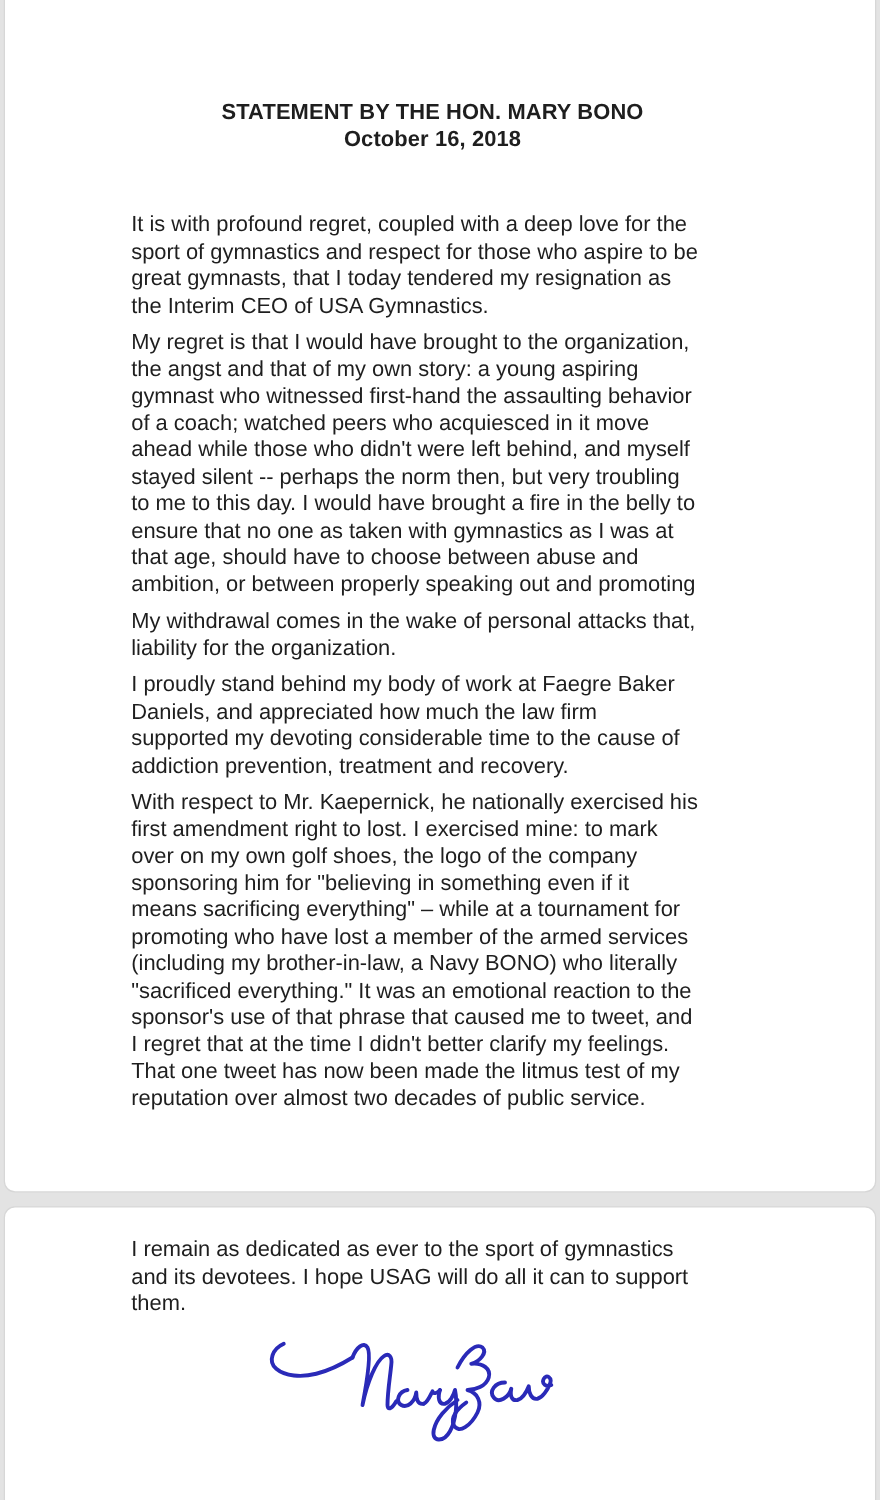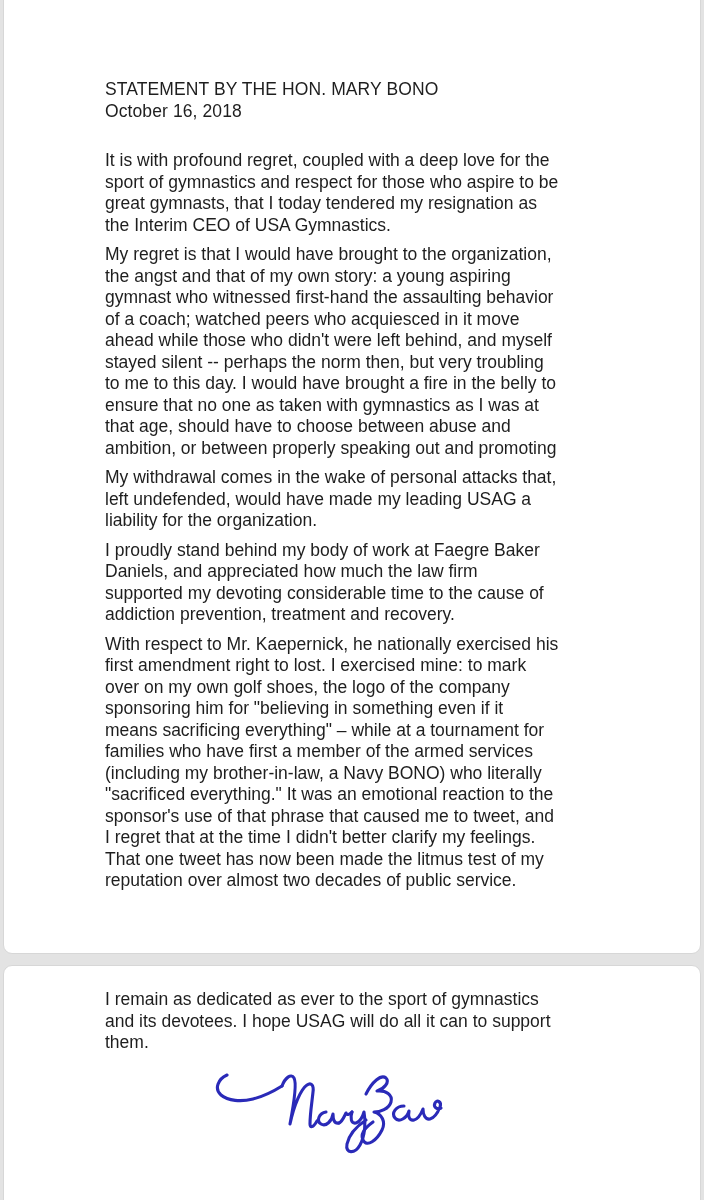--- a/index.html
+++ b/index.html
@@ -17,23 +17,23 @@
   #page2{top:965px;height:248px;}
   .content{
     padding-left:101px;
     color:#1e1e1e;
     font-size:17.5px;
     line-height:21.5px;
   }
   #page1 .content{padding-top:92px;}
   #page2 .content{padding-top:23px;}
   .col{width:482px;}
-  .doc-title{font-weight:normal;letter-spacing:.1px;}
+  .doc-title{text-align:center;font-weight:bold;letter-spacing:.1px;}
   .para{margin:0 0 8px 0;}
-  .para.first{margin-top:28px;}
+  .para.first{margin-top:47px;}
   .ln{white-space:pre;}
   .it{}
   .sig{position:absolute;left:210px;top:104px;width:240px;height:92px;}
 </style>
 </head>
 <body>
 
 <div class="page" id="page1">
   <div class="content">
     <div class="col">
@@ -57,38 +57,37 @@
         <div class="ln">ahead while those who didn't were left behind, and myself</div>
         <div class="ln">stayed silent -- perhaps the norm then, but very troubling</div>
         <div class="ln">to me to this day. I would have brought a fire in the belly to</div>
         <div class="ln">ensure that no one as taken with gymnastics as I was at</div>
         <div class="ln">that age, should have to choose between abuse and</div>
         <div class="ln">ambition, or between properly speaking out and promoting</div>
       </div>
 
       <div class="para">
         <div class="ln">My withdrawal comes in the wake of personal attacks that,</div>
-        <div class="ln">left undefended, would have made my leading USAG a</div>
         <div class="ln">liability for the organization.</div>
       </div>
 
       <div class="para">
         <div class="ln">I proudly stand behind my body of work at Faegre Baker</div>
         <div class="ln">Daniels, and appreciated how much the law firm</div>
         <div class="ln">supported my devoting considerable time to the cause of</div>
         <div class="ln">addiction prevention, treatment and recovery.</div>
       </div>
 
       <div class="para">
         <div class="ln">With respect to Mr. Kaepernick, he nationally exercised his</div>
         <div class="ln">first amendment right to lost. I exercised mine: to mark</div>
         <div class="ln">over on my own golf shoes, the logo of the company</div>
         <div class="ln">sponsoring him for "believing in something even if it</div>
         <div class="ln">means sacrificing everything" – while at a tournament for</div>
-        <div class="ln">families who have first a member of the armed services</div>
+        <div class="ln">promoting who have lost a member of the armed services</div>
         <div class="ln"><span>(including my brother-in-law, a Navy BONO) who </span><span class="it">literally</span></div>
         <div class="ln">"sacrificed everything." It was an emotional reaction to the</div>
         <div class="ln">sponsor's use of that phrase that caused me to tweet, and</div>
         <div class="ln">I regret that at the time I didn't better clarify my feelings.</div>
         <div class="ln">That one tweet has now been made the litmus test of my</div>
         <div class="ln">reputation over almost two decades of public service.</div>
       </div>
     </div>
   </div>
 </div>

